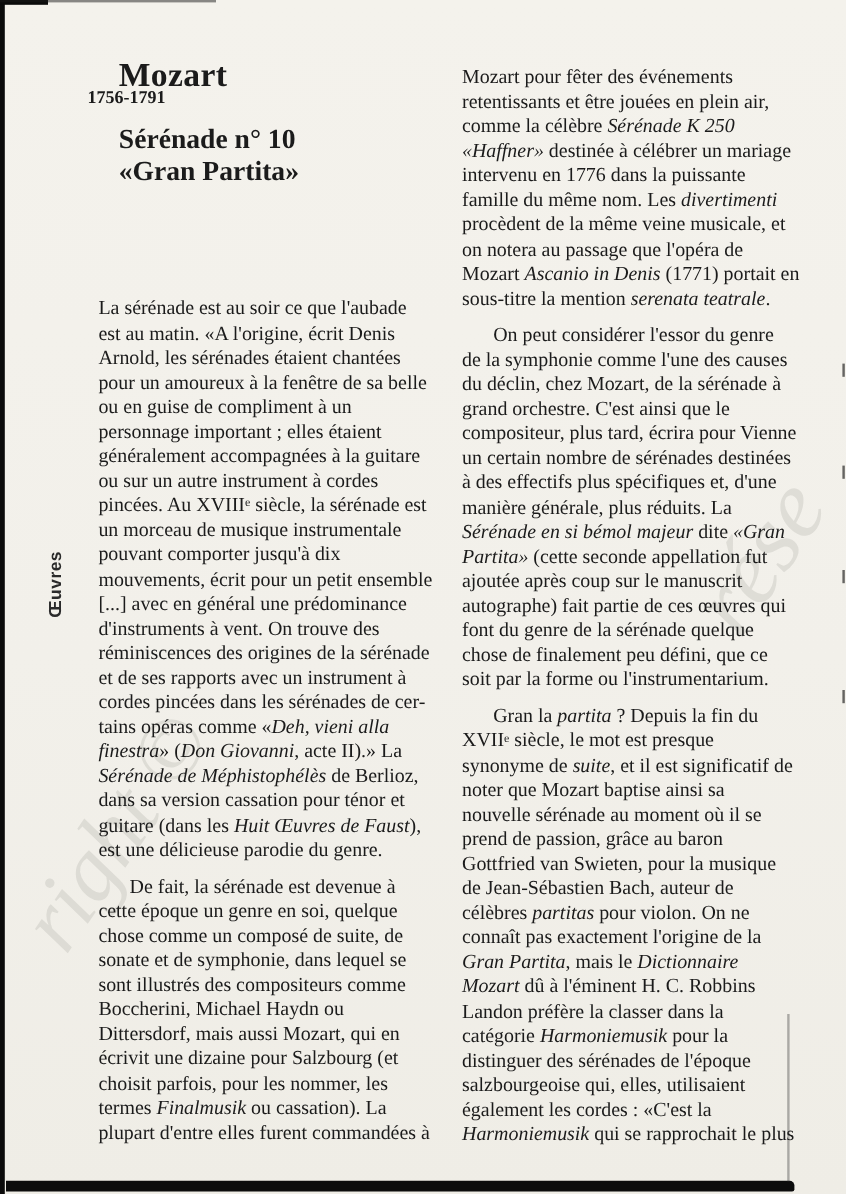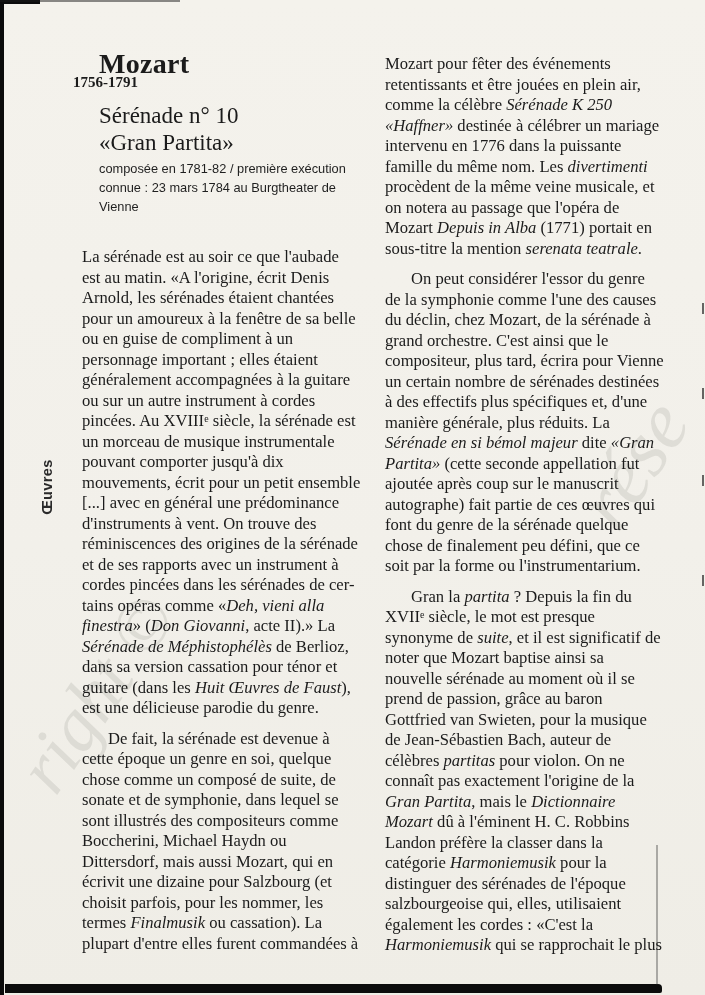--- a/index.html
+++ b/index.html
@@ -47,25 +47,22 @@
 
 <div class="scan">
 
   <div class="wm" id="wm-a">right ©</div>
   <div class="wm" id="wm-b">rése</div>
 
   <div class="sidebar-label">Œuvres</div>
 
   <h1 class="composer" style="margin:0;">Mozart</h1>
   <div class="years">1756-1791</div>
-  <h2 class="worktitle" style="margin:0; font-weight:normal;">Sérénade n° 10
+  <h2 class="worktitle" style="margin:0; font-weight:bold;">Sérénade n° 10
 «Gran Partita»</h2>
-  <div class="subtitle">composée en 1781-82 / première exécution
-connue : 23 mars 1784 au Burgtheater de
-Vienne</div>
 
   <div class="col" id="col-left">
       <p class="para"><span>La sérénade est au soir ce que l'aubade
 est au matin. «A l'origine, écrit Denis
 Arnold, les sérénades étaient chantées
 pour un amoureux à la fenêtre de sa belle
 ou en guise de compliment à un
 personnage important ; elles étaient
 généralement accompagnées à la guitare
 ou sur un autre instrument à cordes
@@ -98,21 +95,21 @@
     </div>
   <div class="col" id="col-right">
       <p class="para"><span>Mozart pour fêter des événements
 retentissants et être jouées en plein air,
 comme la célèbre </span><i>Sérénade K 250
 «Haffner»</i><span> destinée à célébrer un mariage
 intervenu en 1776 dans la puissante
 famille du même nom. Les </span><i>divertimenti</i><span>
 procèdent de la même veine musicale, et
 on notera au passage que l'opéra de
-Mozart </span><i>Depuis in Alba</i><span> (1771) portait en
+Mozart </span><i>Ascanio in Denis</i><span> (1771) portait en
 sous-titre la mention </span><i>serenata teatrale</i><span>.</span></p>
       <p class="para indent"><span>On peut considérer l'essor du genre
 de la symphonie comme l'une des causes
 du déclin, chez Mozart, de la sérénade à
 grand orchestre. C'est ainsi que le
 compositeur, plus tard, écrira pour Vienne
 un certain nombre de sérénades destinées
 à des effectifs plus spécifiques et, d'une
 manière générale, plus réduits. La
 </span><i>Sérénade en si bémol majeur</i><span> dite </span><i>«Gran

